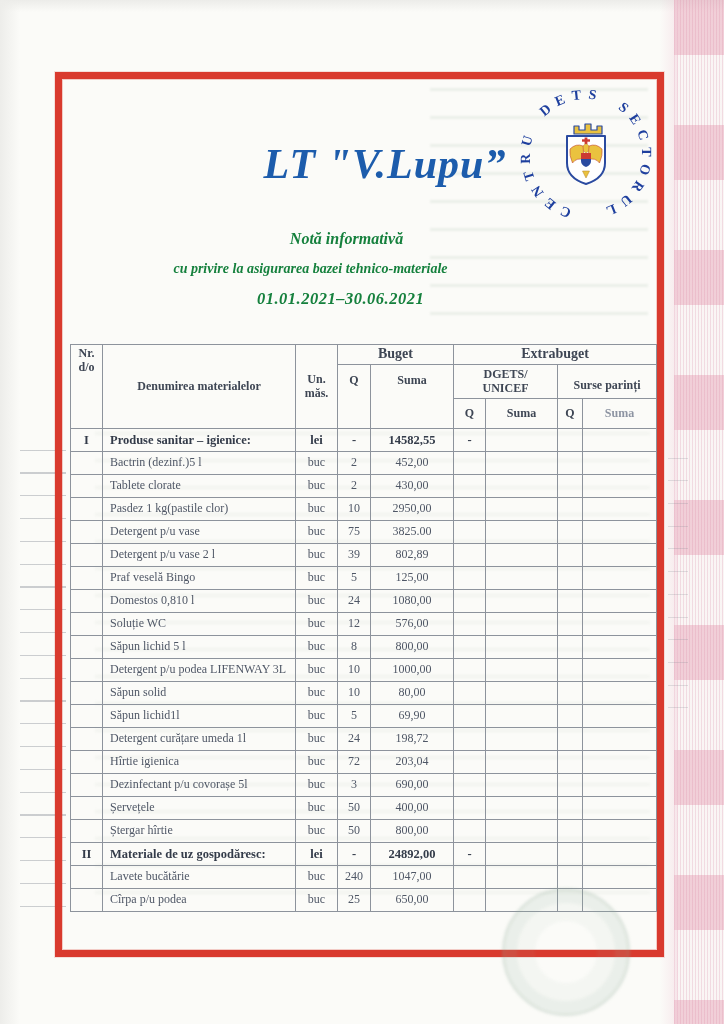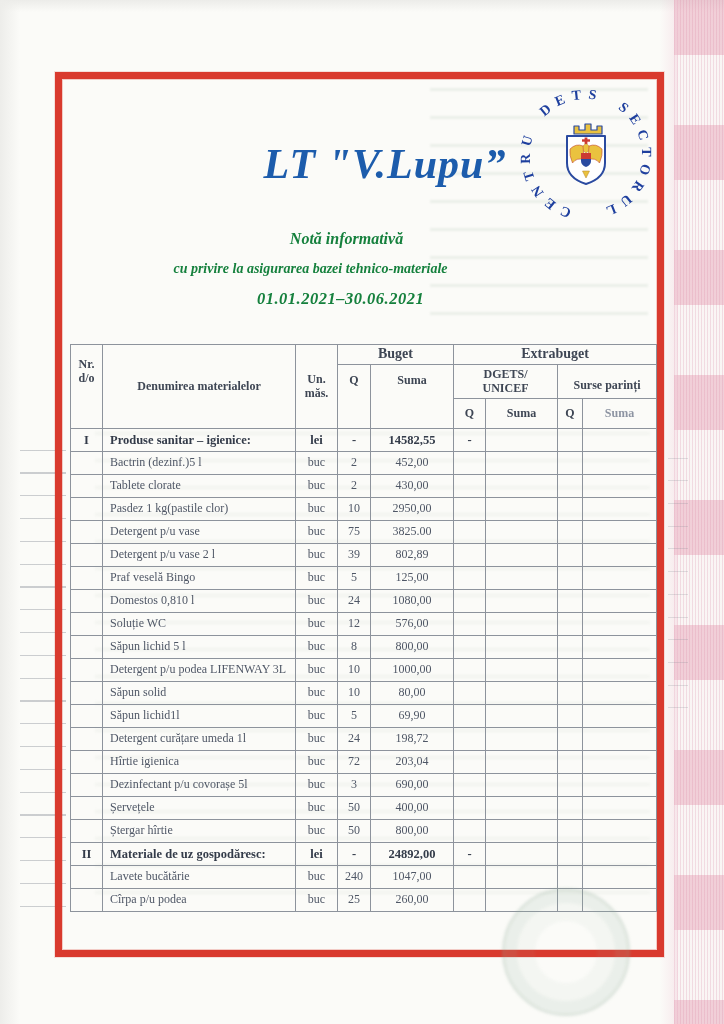--- a/index.html
+++ b/index.html
@@ -65,21 +65,21 @@
   .materials th,.materials td{border:1px solid #8d939c;padding:1px 3px;
     text-align:center;vertical-align:middle;overflow:hidden;line-height:1.15;}
   .materials thead th{font-weight:bold;color:#3e4654;font-size:12px;}
   .materials thead .big{font-size:14px;font-family:Liberation Serif, serif;}
   .materials thead tr.hA{height:20px;}
   .materials thead tr.hB{height:34px;}
   .materials thead tr.hC{height:30px;}
   .materials th.vtop{vertical-align:top;padding-top:9px;}
   .materials th.vbot{vertical-align:bottom;padding-bottom:5px;}
   .materials th.light{color:#8d94a2;}
-  .materials th.tl{vertical-align:top;padding-top:13px;}
+  .materials th.tl{vertical-align:top;padding-top:2px;}
   .materials tbody tr{height:23px;}
   .materials td.name{text-align:left;padding-left:7px;border-radius:6px;}
   .materials tr.section td{font-weight:bold;color:#333b49;font-size:12.5px;}
 </style>
 </head>
 <body>
 
 <div class="page">
 
   <div class="edge-top"></div>
@@ -384,21 +384,21 @@
           <td></td>
           <td></td>
           <td></td>
           <td></td>
         </tr>
         <tr>
           <td></td>
           <td class="name">Cîrpa p/u podea</td>
           <td>buc</td>
           <td>25</td>
-          <td>260,00</td>
+          <td>650,00</td>
           <td></td>
           <td></td>
           <td></td>
           <td></td>
         </tr>
       </tbody>
   </table>
 
   <div class="bleed bottom-stamp-bleed"></div>
 

